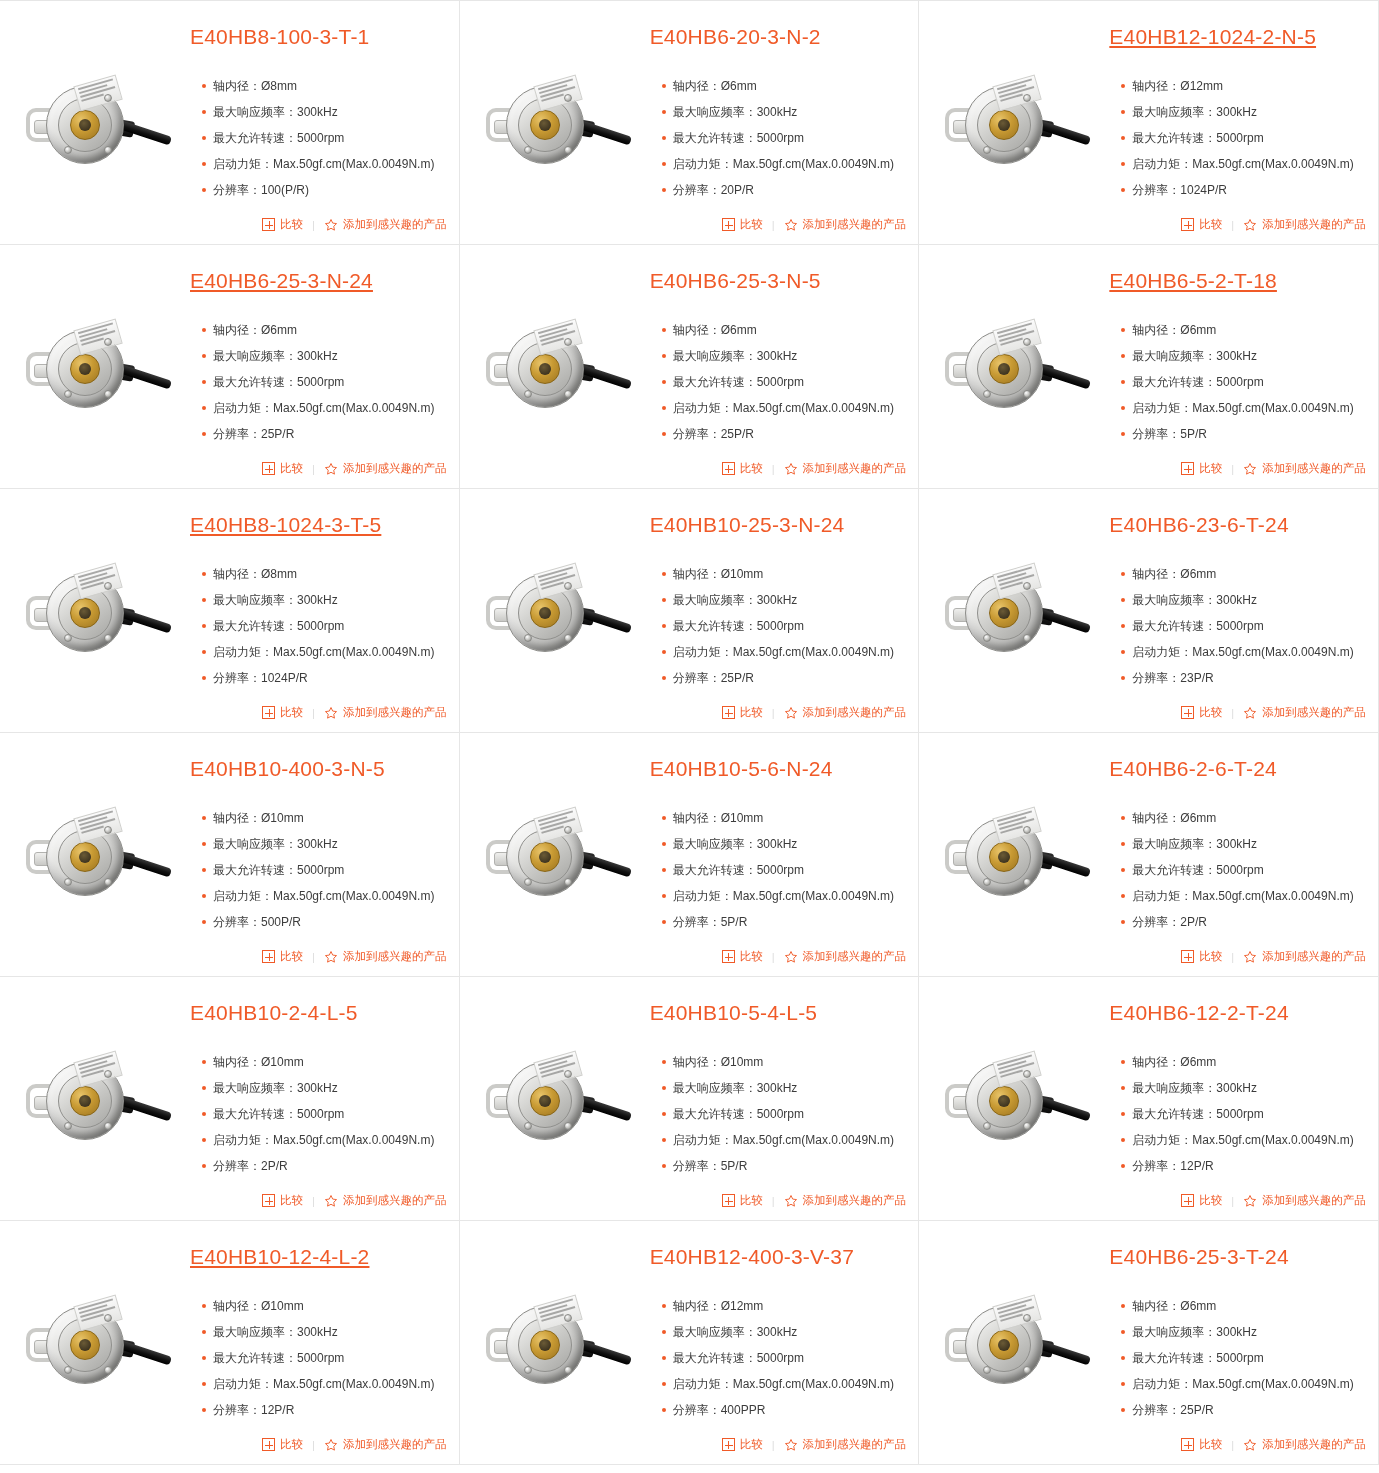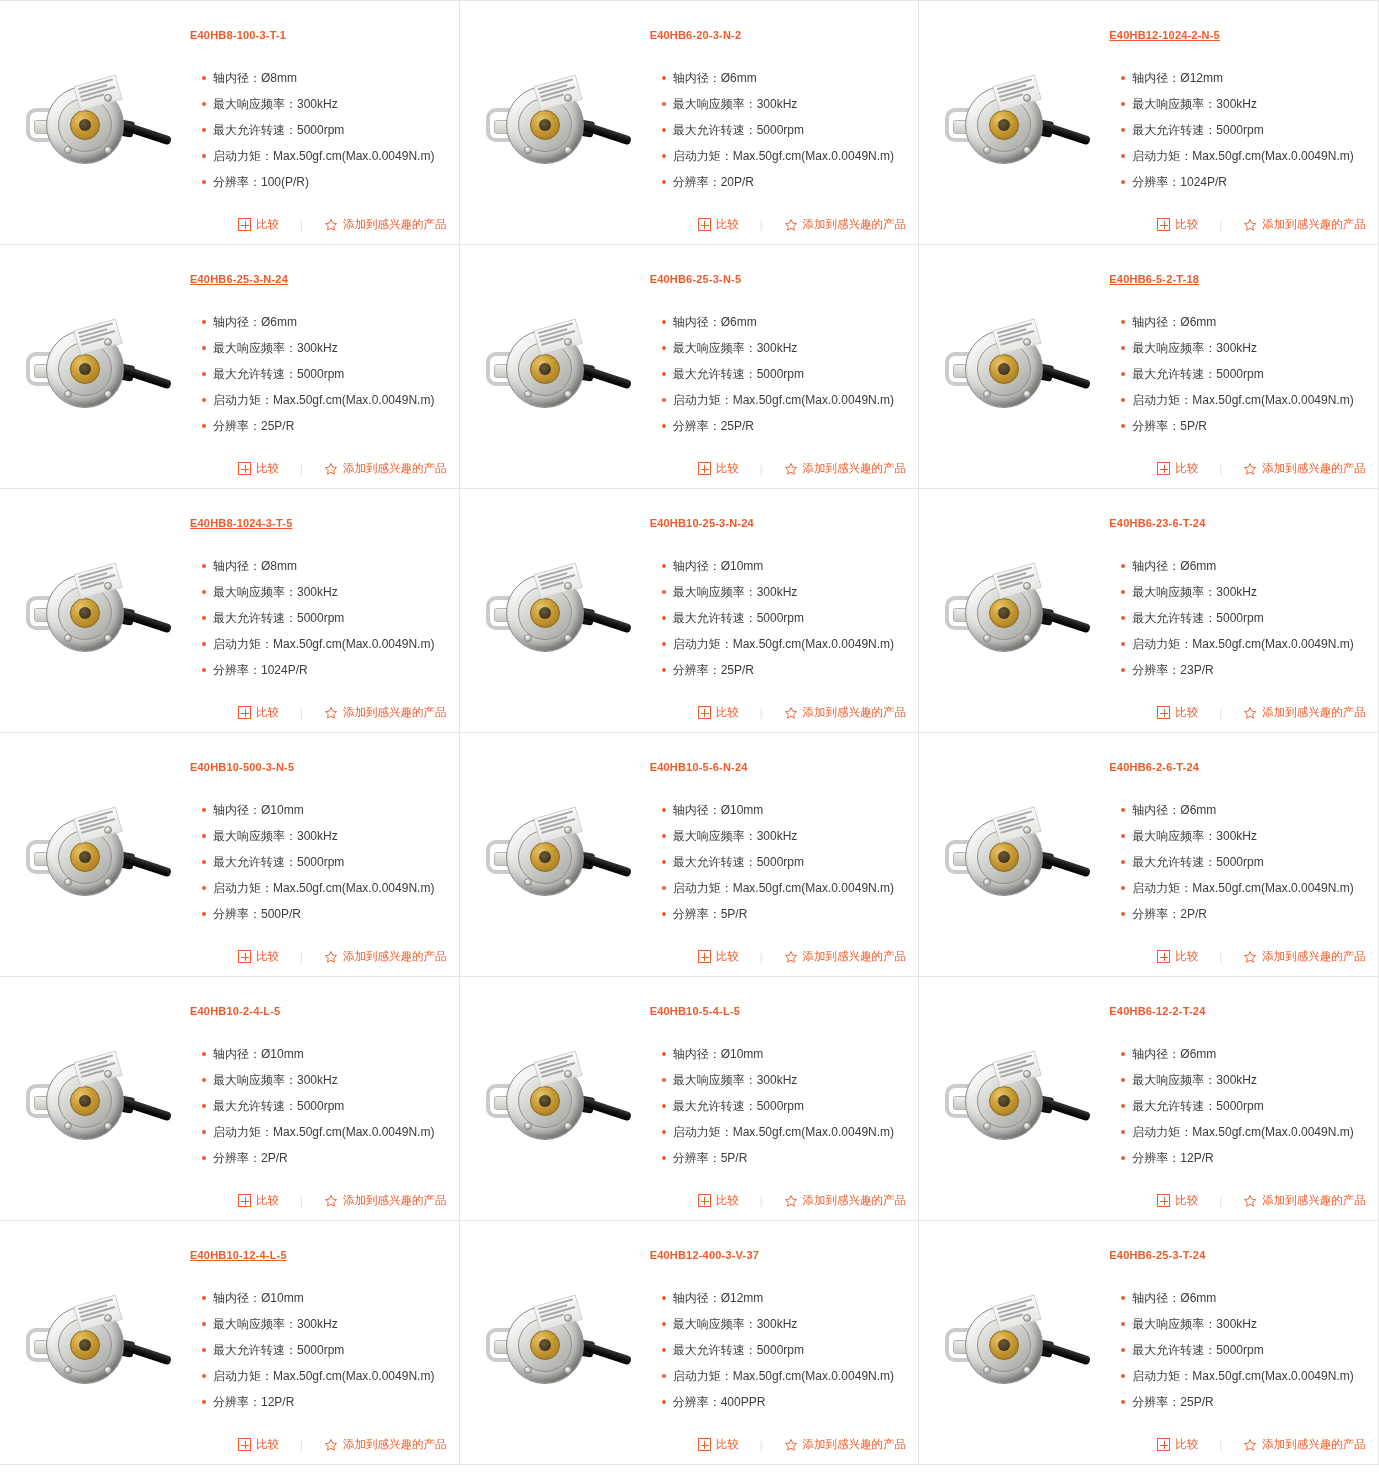--- a/index.html
+++ b/index.html
@@ -139,27 +139,26 @@
     transform: rotate(10deg);
   }
 
   .card-body {
     flex: 1;
     padding: 24px 18px 0 0;
     position: relative;
   }
   .prod-title {
     color: #f05a28;
-    font-size: 11px;
+    font-size: 21px;
     letter-spacing: .2px;
     margin: 0 0 18px 0;
     cursor: pointer;
     display: inline-block;
     text-decoration: none;
-    font-weight: bold;
   }
   .prod-title.underline { text-decoration: underline; }
   .specs { list-style: none; margin: 12px; padding: 0; }
   .specs li {
     font-size: 12px;
     color: #3c3c3c;
     line-height: 1.25;
     margin-bottom: 11px;
     position: relative;
     padding-left: 11px;
@@ -172,21 +171,21 @@
     width: 4px; height: 4px;
     border-radius: 50%;
     background: #f05a28;
   }
   .actions {
     position: absolute;
     right: 18px;
     bottom: 12px;
     display: flex;
     align-items: center;
-    gap: 12px;
+    gap: 0px;
     font-size: 11.5px;
     color: #f05a28;
     text-align: right;
   }
   .act {
     display: flex;
     align-items: center;
     gap: 5px;
     cursor: pointer;
     color: #f05a28;
@@ -628,21 +627,21 @@
               <i></i>
               <i></i>
               <i></i>
               <i></i>
             </div>
             <div class="screw s1"></div>
             <div class="screw s2"></div>
             <div class="screw s3"></div>
           </div>
         </div>
-        <div class="card-body"><a class="prod-title">E40HB10-500-3-N-5</a><ul class="specs">
+        <div class="card-body"><a class="prod-title">E40HB10-400-3-N-5</a><ul class="specs">
             <li>轴内径：Ø10mm</li>
             <li>最大响应频率：300kHz</li>
             <li>最大允许转速：5000rpm</li>
             <li>启动力矩：Max.50gf.cm(Max.0.0049N.m)</li>
             <li>分辨率：500P/R</li>
           </ul><div class="actions">
             <span class="act">
               <span class="ico-compare"></span>
               <span>比较</span>
             </span>
@@ -892,21 +891,21 @@
               <i></i>
               <i></i>
               <i></i>
               <i></i>
             </div>
             <div class="screw s1"></div>
             <div class="screw s2"></div>
             <div class="screw s3"></div>
           </div>
         </div>
-        <div class="card-body"><a class="prod-title underline">E40HB10-12-4-L-5</a><ul class="specs">
+        <div class="card-body"><a class="prod-title underline">E40HB10-12-4-L-2</a><ul class="specs">
             <li>轴内径：Ø10mm</li>
             <li>最大响应频率：300kHz</li>
             <li>最大允许转速：5000rpm</li>
             <li>启动力矩：Max.50gf.cm(Max.0.0049N.m)</li>
             <li>分辨率：12P/R</li>
           </ul><div class="actions">
             <span class="act">
               <span class="ico-compare"></span>
               <span>比较</span>
             </span>

